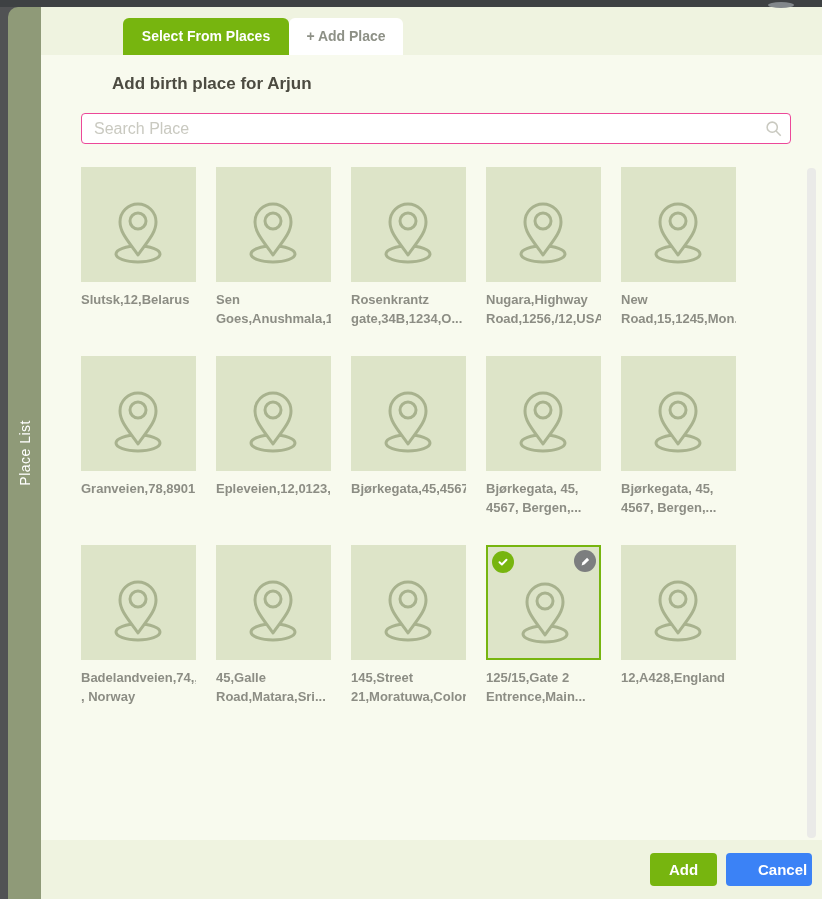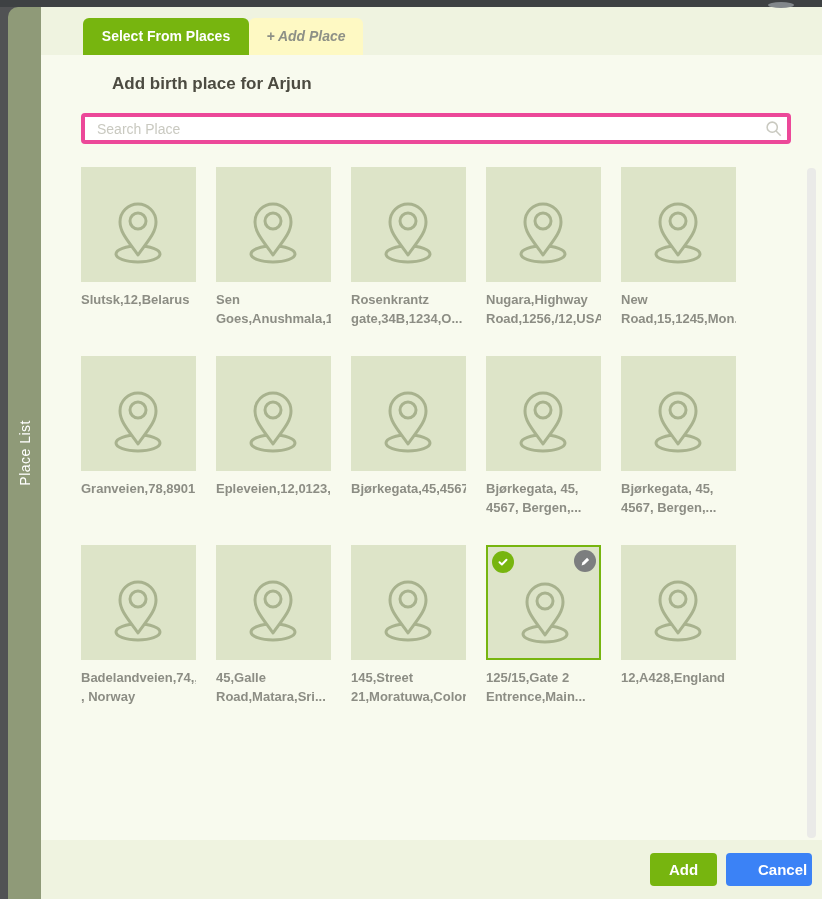--- a/index.html
+++ b/index.html
@@ -34,33 +34,33 @@
   .main { flex:1; display:flex; flex-direction:column; min-width:0; }
   
   .tabs-row {
     height:48px; background:#eff3e0; flex:none;
     display:flex; align-items:flex-end; padding-left:42px; box-sizing:border-box;
   }
   .tab {
     height:37px; line-height:37px; text-align:center;
     font-size:14px; font-weight:bold; border-radius:6px 6px 0 0; cursor:pointer;
   }
-  .tab.active { width:166px; background:#77b50f; color:#ffffff; }
-  .tab.inactive { width:114px; background:#fef9c3; color:#8d9086;font-style:italic; }
+  .tab.active { width:166px; background:#77b50f; color:#ffffff;margin-left:40px; }
+  .tab.inactive { width:114px; background:#ffffff; color:#8d9086; }
   
   .body { flex:1; background:#f8faee; position:relative; overflow:hidden; }
   .page-title {
     position:absolute; left:40px; top:19px;
     font-size:17px; font-weight:bold; color:#4c4b41;margin-left:31px;
   }
   .search-wrap { position:absolute; left:40px; top:58px; width:710px; height:31px; }
   .search-wrap input {
     width:100%; height:100%; box-sizing:border-box;
-    border:4px solid #ec4899; border-radius:4px; background:#ffffff;
-    padding:0 34px 0 12px; font-size:14px; color:#55544c; outline:none;
+    border:1px solid #ec4899; border-radius:4px; background:#ffffff;
+    padding:0 34px 0 12px; font-size:16px; color:#55544c; outline:none;
     font-family:inherit;
   }
   .search-wrap input::placeholder { color:#c9c9c0; }
   .search-icon { position:absolute; right:9px; top:7px; width:17px; height:17px; }
   
   .grid {
     position:absolute; left:40px; top:112px;
     display:grid; grid-template-columns:repeat(5,115px);
     column-gap:20px; grid-auto-rows:189px;
   }

